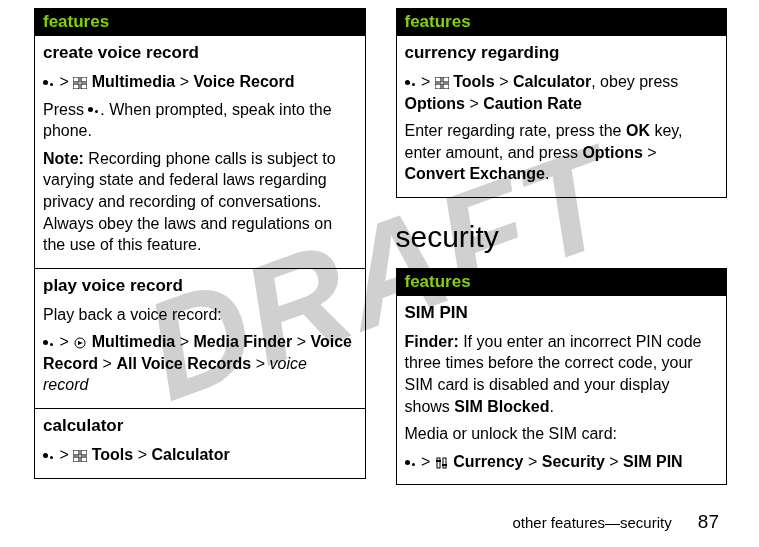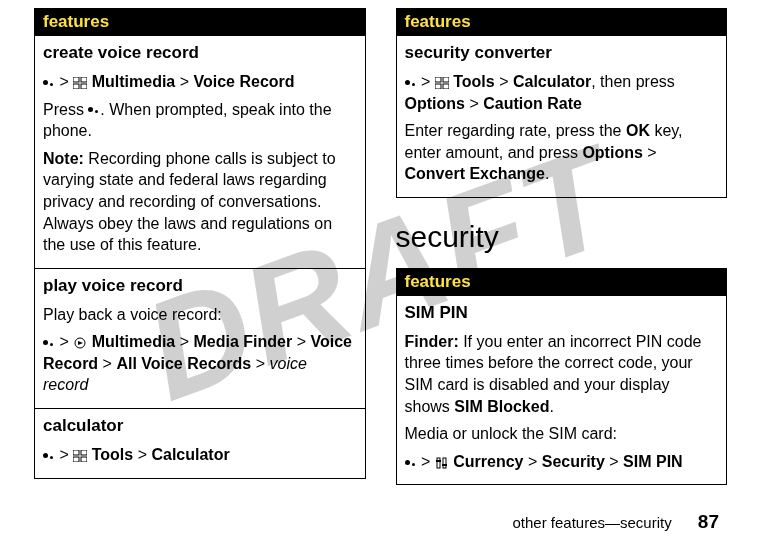--- a/index.html
+++ b/index.html
@@ -35,21 +35,21 @@
     flex: 1;
     min-width: 0;
   }
   table.feature-table {
     width: 100%;
     border-collapse: collapse;
     border: 1px solid #000;
   }
   table.feature-table th {
     background: #000;
-    color: #fde047;
+    color: #84cc16;
     font-weight: bold;
     font-size: 17px;
     text-align: left;
     padding: 3px 8px;
     border: 1px solid #000;
   }
   table.feature-table td {
     border: 1px solid #000;
     padding: 6px 8px;
     font-size: 16px;
@@ -111,21 +111,21 @@
     margin: 22px 0 14px 0;
     font-family: Arial, sans-serif;
   }
   .footer {
     position: absolute;
     bottom: 14px;
     right: 40px;
     font-size: 15px;
   }
   .footer .pnum {
-    font-weight: bold;
+    font-weight: normal;
     font-size: 19px;
     margin-left: 22px;
   }
   p { margin: 6px 0; }
 </style>
 </head>
 <body>
 
 <div class="watermark">DRAFT</div>
 
@@ -211,33 +211,33 @@
 
   <div class="col">
 
     <table class="feature-table">
       <tbody>
           <tr>
             <th>features</th>
           </tr>
       <tr>
             <td>
-        <span class="subhead">security converter</span>
+        <span class="subhead">currency regarding</span>
         <p>
           <span class="dot-icon"></span>
           <span> &gt;</span>
           <span class="cat-icon"><svg viewBox="0 0 14 12">
                     <rect x="0" y="0" width="6" height="5" fill="none" stroke="#000" stroke-width="1"></rect>
                     <rect x="8" y="0" width="6" height="5" fill="none" stroke="#000" stroke-width="1"></rect>
                     <rect x="0" y="7" width="6" height="5" fill="none" stroke="#000" stroke-width="1"></rect>
                     <rect x="8" y="7" width="6" height="5" fill="none" stroke="#000" stroke-width="1"></rect>
                   </svg></span>
           <span class="path-bold">Tools</span>
           <span> &gt; </span>
-          <span class="path-bold">Calculator</span><span>, then press </span>
+          <span class="path-bold">Calculator</span><span>, obey press </span>
           <span class="path-bold">Options</span>
           <span> &gt; </span>
           <span class="path-bold">Caution Rate</span>
         </p>
         <p>
           <span>Enter regarding rate, press the </span><span class="path-bold">OK</span><span> key, enter amount, and press </span><span class="path-bold">Options</span><span> &gt; </span><span class="path-bold">Convert Exchange</span><span>.</span>
         </p>
       </td>
           </tr>
     </tbody>

